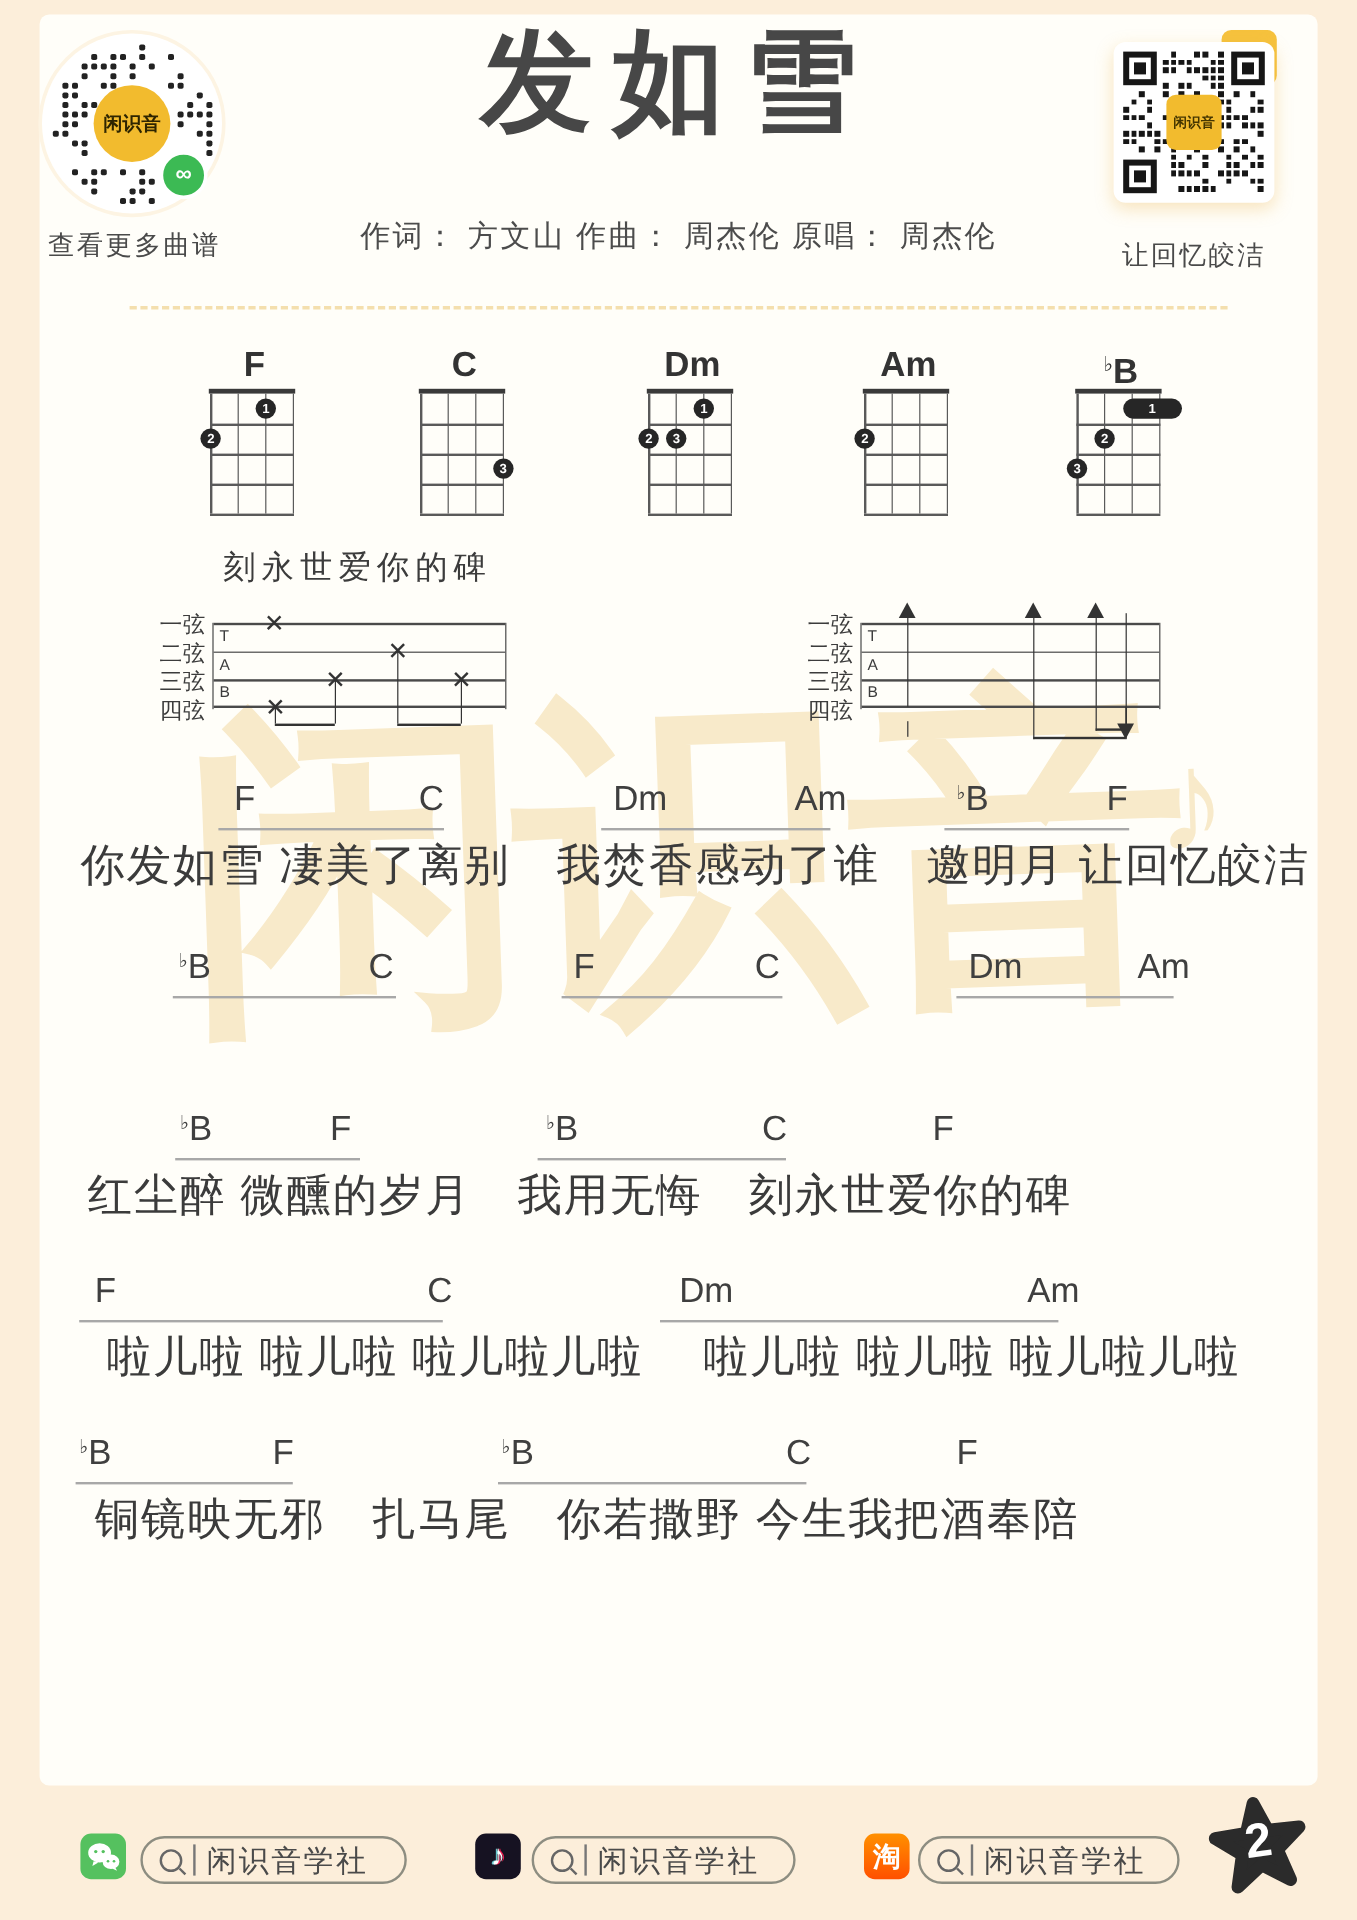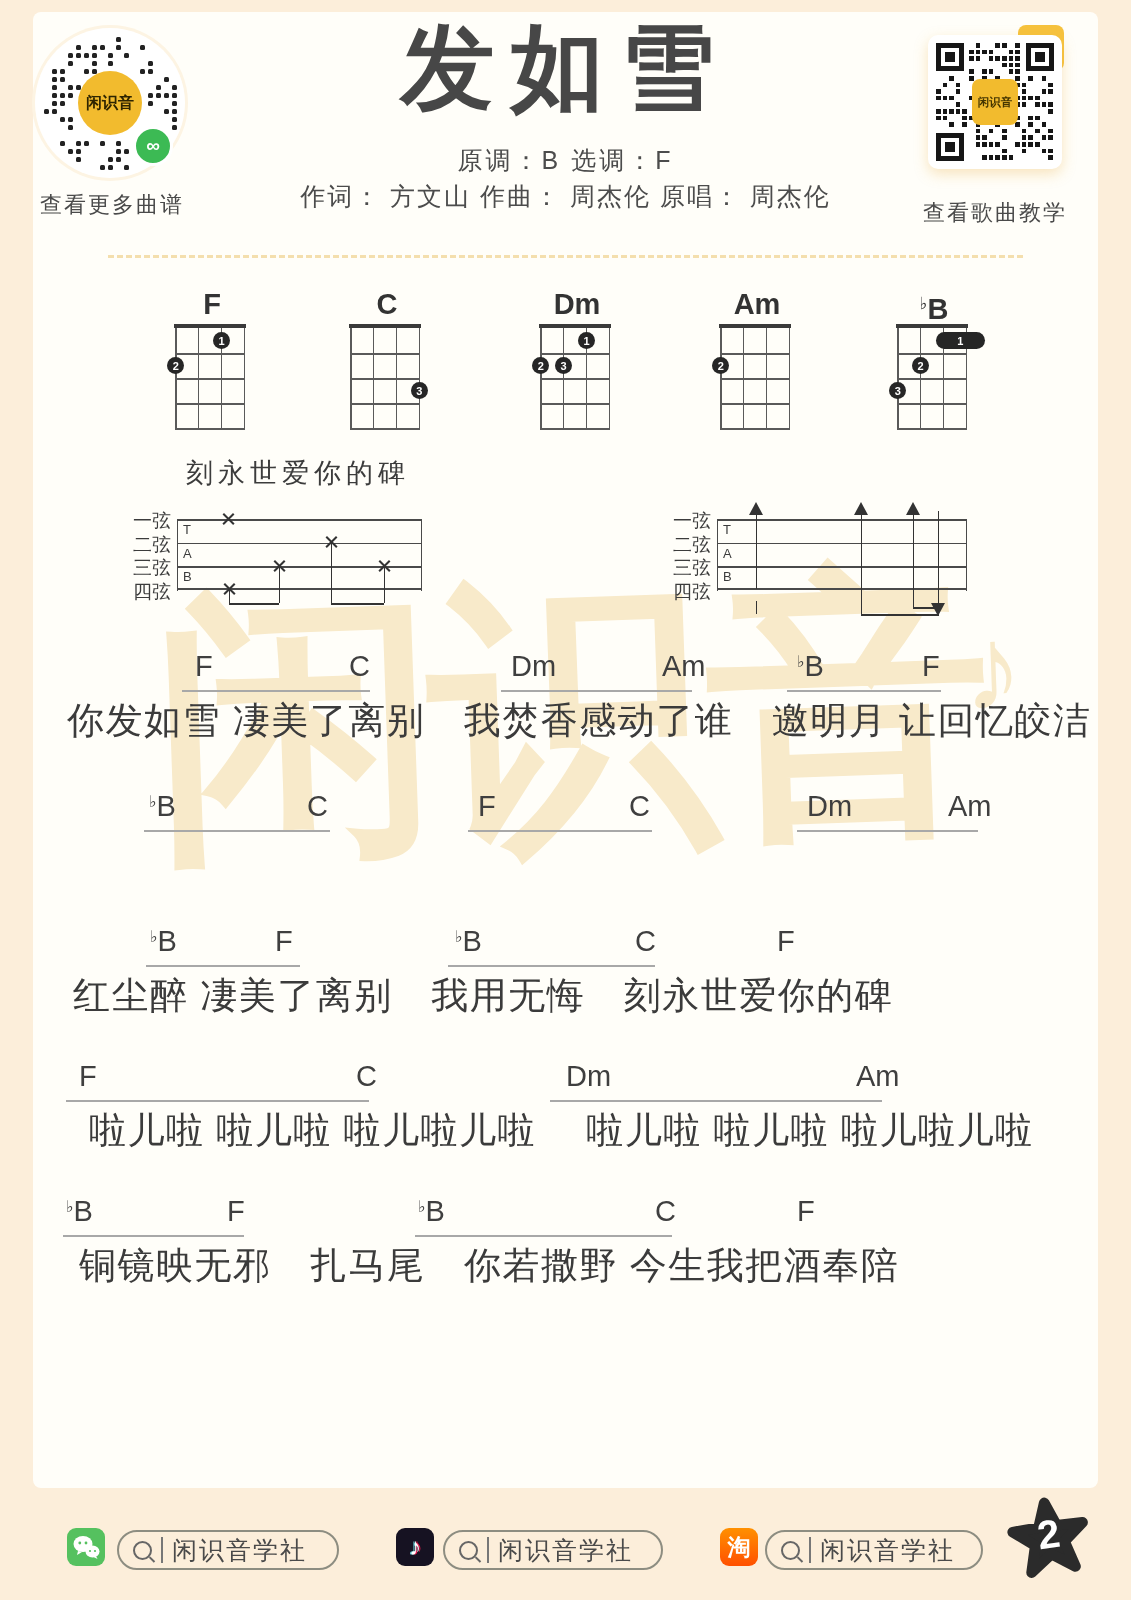--- a/index.html
+++ b/index.html
@@ -181,21 +181,20 @@
       <div style="position: absolute; left: 137.2px; top: 57.2px; width: 4.4px; height: 4.4px; border-radius: 1.5px; background: rgb(34, 34, 34);"></div>
       <div style="position: absolute; left: 137.2px; top: 65.2px; width: 4.4px; height: 4.4px; border-radius: 1.5px; background: rgb(34, 34, 34);"></div>
       <div style="position: absolute; left: 137.2px; top: 73.2px; width: 4.4px; height: 4.4px; border-radius: 1.5px; background: rgb(34, 34, 34);"></div>
       <div style="position: absolute; left: 137.2px; top: 81.2px; width: 4.4px; height: 4.4px; border-radius: 1.5px; background: rgb(34, 34, 34);"></div>
       <div style="position: absolute; left: 137.2px; top: 89.2px; width: 4.4px; height: 4.4px; border-radius: 1.5px; background: rgb(34, 34, 34);"></div>
       <div style="position: absolute; left: 137.2px; top: 97.2px; width: 4.4px; height: 4.4px; border-radius: 1.5px; background: rgb(34, 34, 34);"></div>
     </div>
   <div class="qr-caption abs" style="left:0;top:178px;width:158px;">查看更多曲谱</div>
 
   <div class="page-title">发如雪</div>
-  <div class="key-line">原调：B  选调：F</div>
   <div class="credit-line">作词： 方文山 作曲： 周杰伦 原唱： 周杰伦</div>
 
   <div class="qr-back"></div>
   <div class="qr-panel" id="qrRight">
     <div class="finder" style="left:8px;top:8px;">
         <div></div>
       </div>
     <div class="finder" style="right:8px;top:8px;">
         <div></div>
       </div>
@@ -304,21 +303,21 @@
       <div style="position: absolute; left: 113.6px; top: 113.6px; width: 4.6px; height: 4.6px; background: rgb(22, 22, 22);"></div>
       <div style="position: absolute; left: 120.2px; top: 47.6px; width: 4.6px; height: 4.6px; background: rgb(22, 22, 22);"></div>
       <div style="position: absolute; left: 120.2px; top: 54.2px; width: 4.6px; height: 4.6px; background: rgb(22, 22, 22);"></div>
       <div style="position: absolute; left: 120.2px; top: 67.4px; width: 4.6px; height: 4.6px; background: rgb(22, 22, 22);"></div>
       <div style="position: absolute; left: 120.2px; top: 74px; width: 4.6px; height: 4.6px; background: rgb(22, 22, 22);"></div>
       <div style="position: absolute; left: 120.2px; top: 93.8px; width: 4.6px; height: 4.6px; background: rgb(22, 22, 22);"></div>
       <div style="position: absolute; left: 120.2px; top: 100.4px; width: 4.6px; height: 4.6px; background: rgb(22, 22, 22);"></div>
       <div style="position: absolute; left: 120.2px; top: 113.6px; width: 4.6px; height: 4.6px; background: rgb(22, 22, 22);"></div>
       <div style="position: absolute; left: 120.2px; top: 120.2px; width: 4.6px; height: 4.6px; background: rgb(22, 22, 22);"></div>
     </div>
-  <div class="qr-caption abs" style="left:862px;top:186px;width:200px;">查看歌曲教学</div>
+  <div class="qr-caption abs" style="left:862px;top:186px;width:200px;">让回忆皎洁</div>
 
   <div class="dashed-sep"></div>
 
   <div id="chordRow">
       <div class="chord-box" style="left: 142px; top: 276px;">
         <div class="chord-name">F</div>
         <div class="cgrid">
           <div class="nut"></div>
           <div class="vline" style="left: 0px;"></div>
           <div class="vline" style="left: 22.9px;"></div>
@@ -500,21 +499,21 @@
         <div class="ul" style="left: 764px; width: 181px;"></div>
       </div>
       <div class="lyric-block" style="top: 913px;">
         <div class="lchord" style="left: 117px;"><sup>♭</sup>B</div>
         <div class="lchord" style="left: 242px;">F</div>
         <div class="lchord" style="left: 422px;"><sup>♭</sup>B</div>
         <div class="lchord" style="left: 602px;">C</div>
         <div class="lchord" style="left: 744px;">F</div>
         <div class="ul" style="left: 113px; width: 154px;"></div>
         <div class="ul" style="left: 415px; width: 207px;"></div>
-        <div class="ltext" style="left: 40px;">红尘醉 凄美了离别　我用无悔　刻永世爱你的碑</div>
+        <div class="ltext" style="left: 40px;">红尘醉 微醺的岁月　我用无悔　刻永世爱你的碑</div>
       </div>
       <div class="lyric-block" style="top: 1048px;">
         <div class="lchord" style="left: 46px;">F</div>
         <div class="lchord" style="left: 323px;">C</div>
         <div class="lchord" style="left: 533px;">Dm</div>
         <div class="lchord" style="left: 823px;">Am</div>
         <div class="ul" style="left: 33px; width: 303px;"></div>
         <div class="ul" style="left: 517px; width: 332px;"></div>
         <div class="ltext" style="left: 56px;">啦儿啦  啦儿啦  啦儿啦儿啦 　啦儿啦  啦儿啦  啦儿啦儿啦</div>
       </div>

